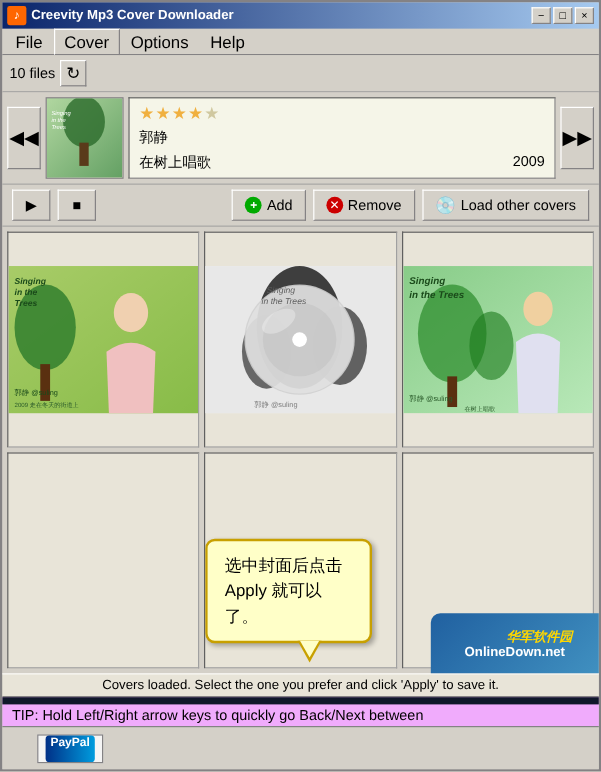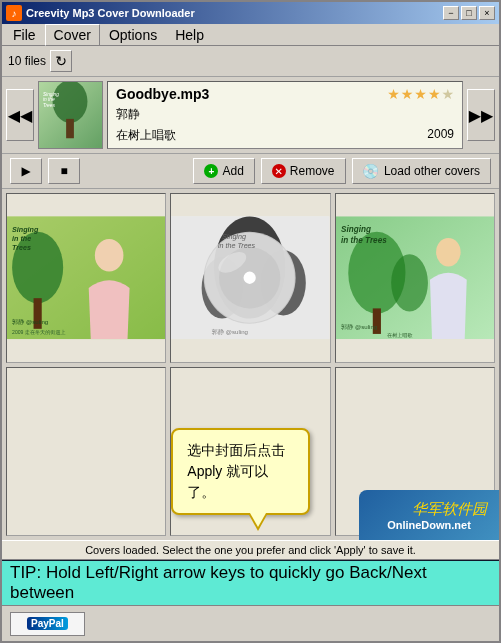--- a/index.html
+++ b/index.html
@@ -363,47 +363,47 @@
     .status-bar {
       background: #e8e4d8;
       padding: 3px 8px;
       font-size: 11px;
       border-top: 1px solid #ffffff;
       border-bottom: 1px solid #848284;
       text-align: center;
     }
 
     .tip-bar {
-      background: #5eead4;
+      background: #f0abfc;
       padding: 2px 8px;
-      font-size: 17px;
-      border-top: 1px solid #0f172a;
+      font-size: 12px;
+      border-top: 6px solid #0f172a;
     }
 
     
     .footer {
       background: #d4d0c8;
       height: 36px;
       display: flex;
       align-items: center;
       padding: 0 8px;
       justify-content: space-between;
       border-top: 1px solid #848284;
     }
 
     .paypal-btn {
       height: 24px;
       background: #f5f5f5;
       border: 1px solid #848284;
-      padding: 0 16px;
-      display: flex;
-      align-items: center;
+      padding: 0 6px;
+      display: flex;
       gap: 4px;
       cursor: pointer;
       font-size: 11px;
+      margin-left: 21px;
     }
 
     .paypal-logo {
       background: linear-gradient(to right, #003087, #009cde);
       color: white;
       font-size: 10px;
       font-weight: bold;
       padding: 1px 4px;
       border-radius: 3px;
     }
@@ -419,22 +419,22 @@
       display: flex;
       flex-direction: column;
       align-items: center;
       justify-content: center;
       z-index: 20;
       border-top-left-radius: 8px;
     }
 
     .wm-text1 {
       color: #ffd700;
-      font-size: 15px;
-      font-weight: normal;
+      font-size: 11px;
+      font-weight: bold;
       font-style: italic;
       margin-left: 41px;
     }
 
     .wm-text2 {
       color: #ffffff;
       font-size: 11px;
       font-weight: bold;
     }
 
@@ -502,21 +502,20 @@
           <rect x="28" y="38" width="8" height="20" fill="#5a3a1a"></rect>
           <text x="4" y="14" font-size="5" fill="white" font-style="italic">Singing</text>
           <text x="4" y="20" font-size="5" fill="white" font-style="italic">in the</text>
           <text x="4" y="26" font-size="5" fill="white" font-style="italic">Trees</text>
         </svg>
       </div>
     </div>
 
     <div class="track-info">
       <div class="track-info-top">
-        <span class="track-filename">Goodbye.mp3</span>
         <div class="star-rating">
           <span class="star">★</span>
           <span class="star">★</span>
           <span class="star">★</span>
           <span class="star">★</span>
           <span class="star empty">★</span>
         </div>
       </div>
       <div class="track-details">
         <span class="track-artist">郭静</span>

